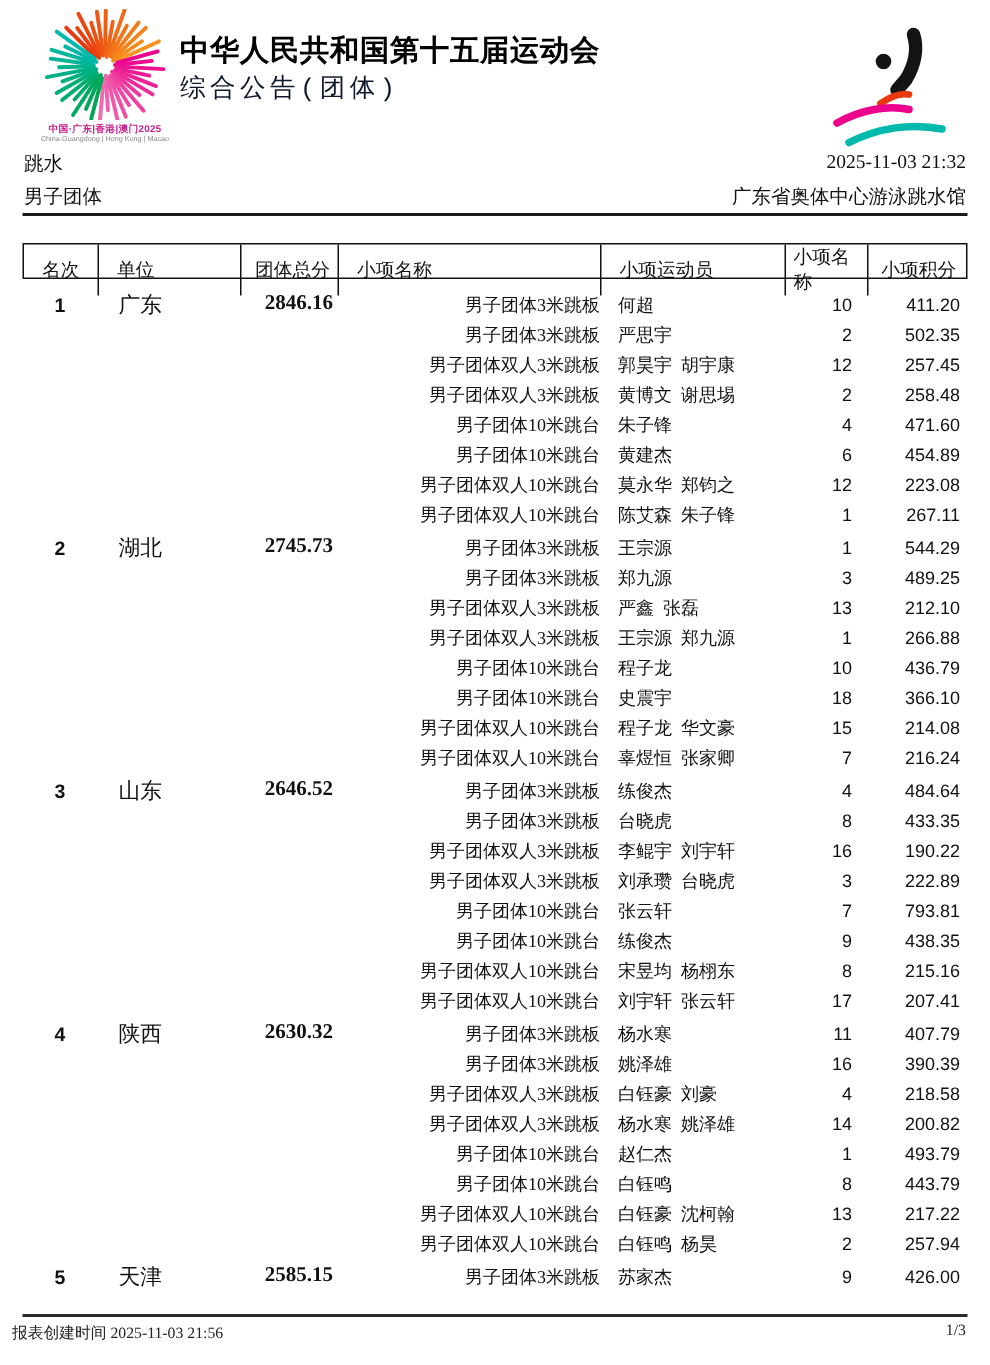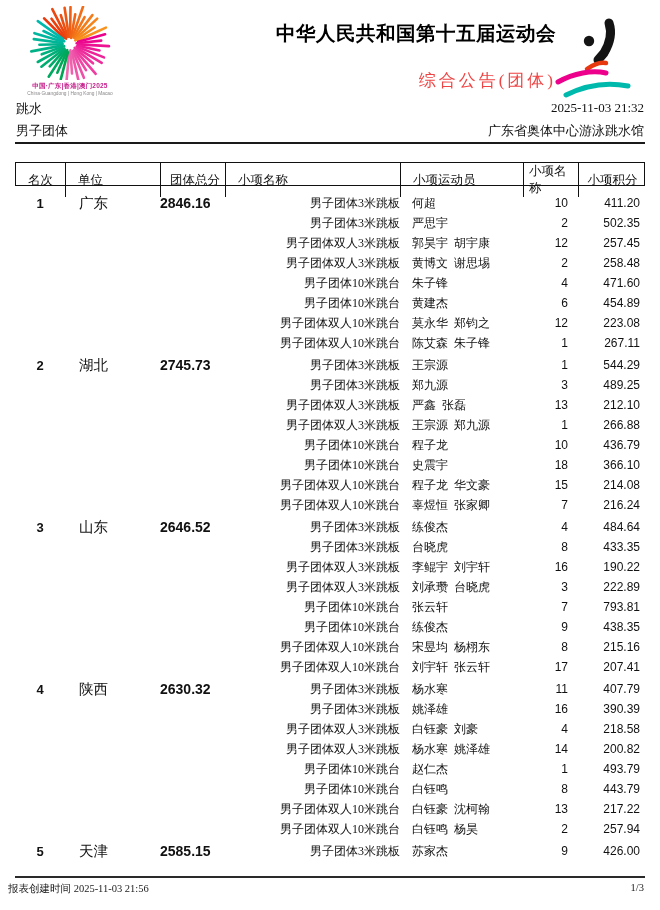--- a/index.html
+++ b/index.html
@@ -6,26 +6,26 @@
   .page{position:relative;width:660px;height:910px;background:#ffffff;margin:0 auto;
         font-family:"Liberation Serif",serif;color:#111;overflow:hidden;}
 
   
   .logo-wrap{position:absolute;left:14px;top:6px;width:112px;height:96px;}
   .logo-caption{position:absolute;left:0;top:76px;width:112px;text-align:center;
                 font-family:"Liberation Sans",sans-serif;font-size:6.5px;font-weight:700;
                 color:#c5208c;letter-spacing:.2px;white-space:nowrap;}
   .logo-caption-en{position:absolute;left:0;top:85px;width:112px;text-align:center;
                    font-family:"Liberation Sans",sans-serif;font-size:4.8px;color:#888;white-space:nowrap;}
-  .title-block{position:absolute;left:120px;right:104px;top:20px;text-align:right;}
+  .title-block{position:absolute;left:120px;right:116px;top:20px;text-align:left;}
   .title-cn{font-family:"Liberation Sans",sans-serif;font-weight:700;font-size:19.5px;
             letter-spacing:.5px;color:#000;}
   .title-en{font-family:"Liberation Sans",sans-serif;font-weight:700;font-size:11px;
             margin-top:3px;color:#000;}
-  .bulletin-title{font-size:17px;letter-spacing:3px;margin-top:22px;color:#ef4444;}
+  .bulletin-title{font-size:17px;letter-spacing:3px;color:#0f172a;font-family:Liberation Mono, monospace;}
   .picto-wrap{position:absolute;right:18px;top:10px;width:96px;height:90px;}
 
   
   .meta-sport  {position:absolute;left:16px; top:100px;font-size:13px;}
   .meta-dt     {position:absolute;right:16px;top:100px;font-size:13px;}
   .meta-event  {position:absolute;left:16px; top:122px;font-size:13px;}
   .meta-venue  {position:absolute;right:16px;top:122px;font-size:13px;}
   .top-rule{position:absolute;left:15px;right:15px;top:142px;height:2px;background:#1a1a1a;}
 
   
@@ -38,21 +38,21 @@
   .h-center{justify-content:center;}
   .h-left{justify-content:flex-start;padding-left:12px !important;}
   .h-right{justify-content:flex-end;padding-right:5px !important;}
 
   .tbody{padding-top:5px;}
   .team{margin-top:2px;}
   .t-row{height:20px;align-items:center;}
   .c{overflow:hidden;white-space:pre;}
   .c-rank {text-align:center;font-family:"Liberation Sans",sans-serif;font-weight:700;font-size:13px;}
   .c-unit {padding-left:14px;font-size:14.5px;}
-  .c-total{padding-right:3px;font-family:Liberation Sans, sans-serif;
+  .c-total{text-align:right;padding-right:3px;font-family:Liberation Serif, serif;
            font-weight:700;font-size:14px;}
   .c-event{padding-left:12px;font-size:12px;text-align:right;}
   .c-ath  {padding-left:12px;font-size:12px;}
   .c-rrank{text-align:right;padding-right:10px;font-family:"Liberation Sans",sans-serif;font-size:12px;}
   .c-pts  {text-align:right;padding-right:5px;font-family:"Liberation Sans",sans-serif;font-size:12px;}
 
   
   .bottom-rule{position:absolute;left:15px;right:15px;top:876px;height:2px;background:#2a2a2a;}
   .foot-created{position:absolute;left:8px;top:882px;font-size:10.5px;color:#222;}
   .foot-page{position:absolute;right:16px;top:882px;font-size:10.5px;color:#222;}

